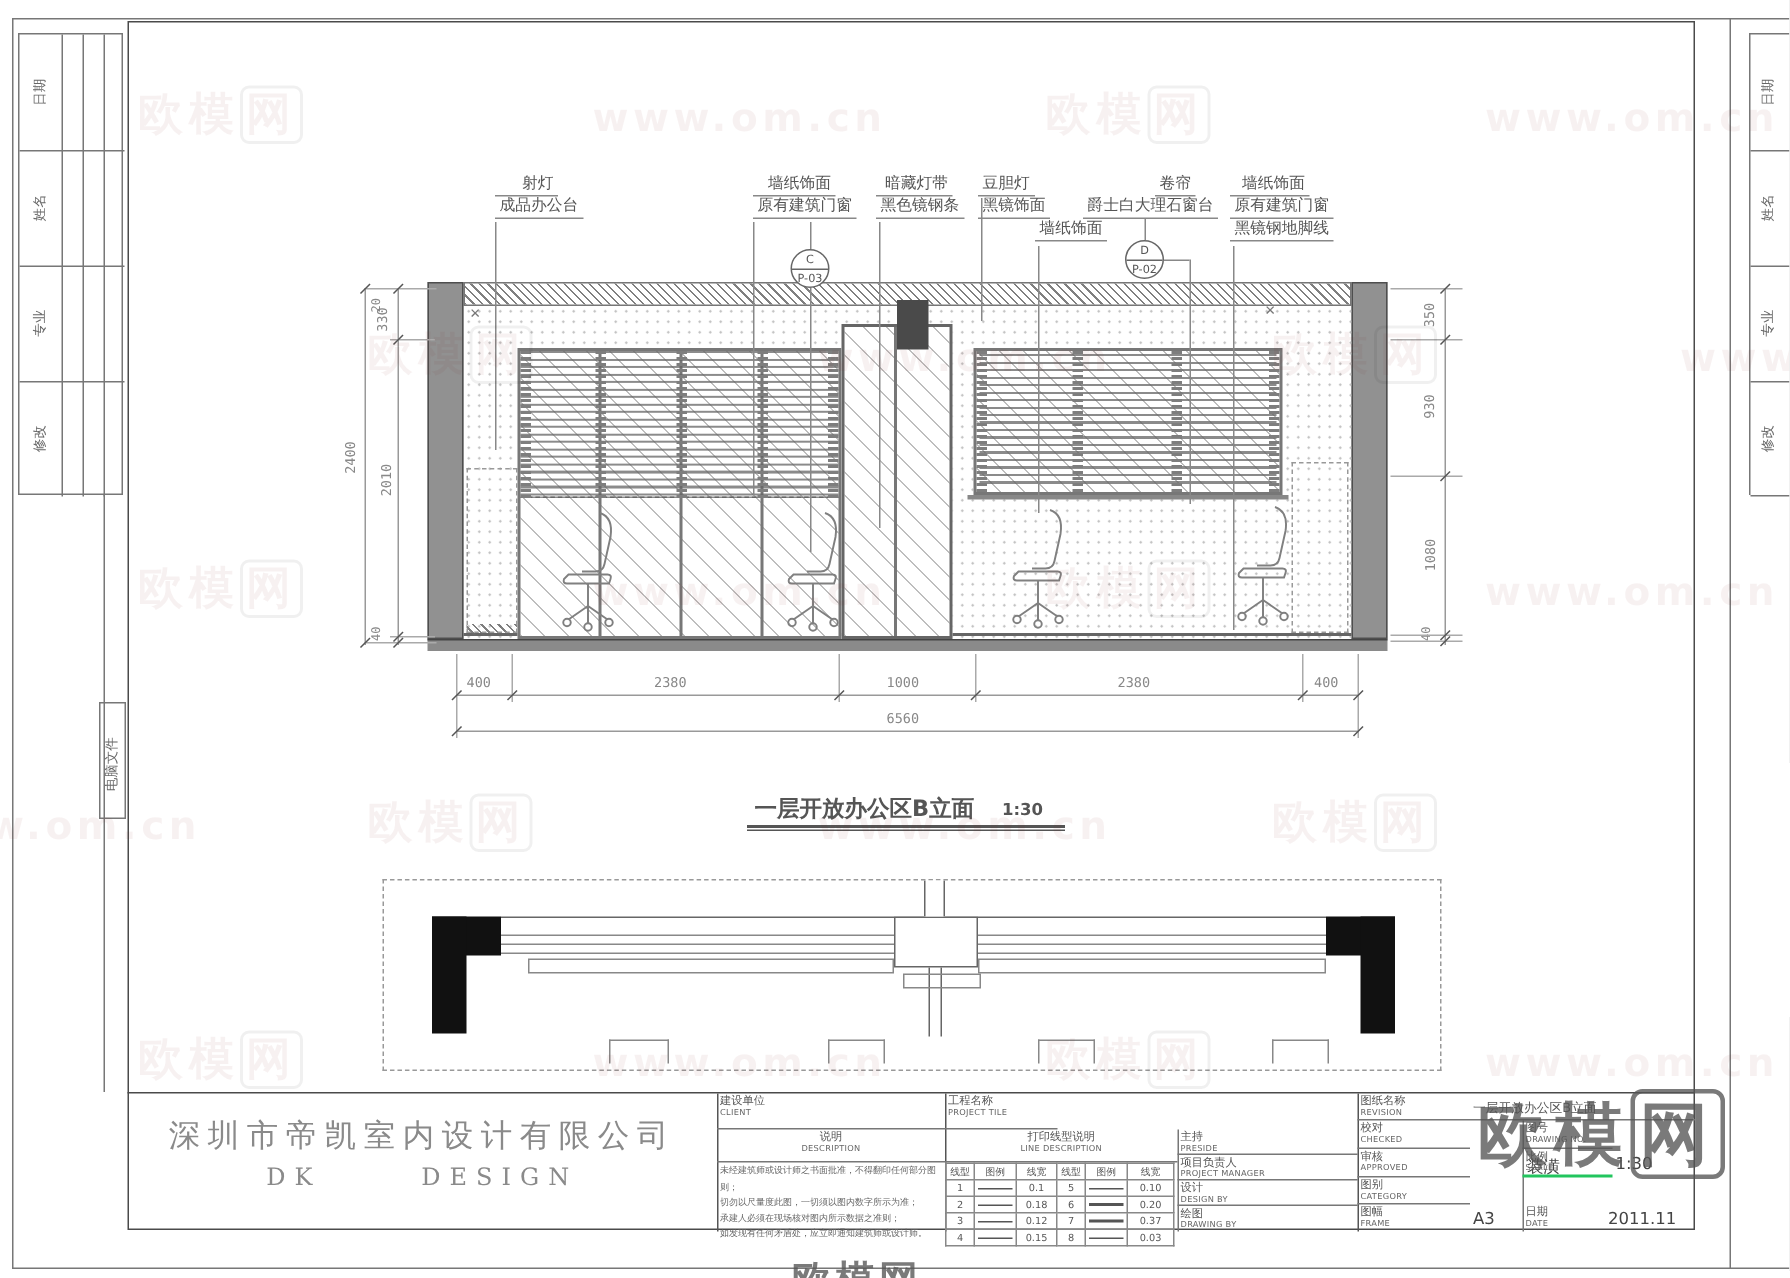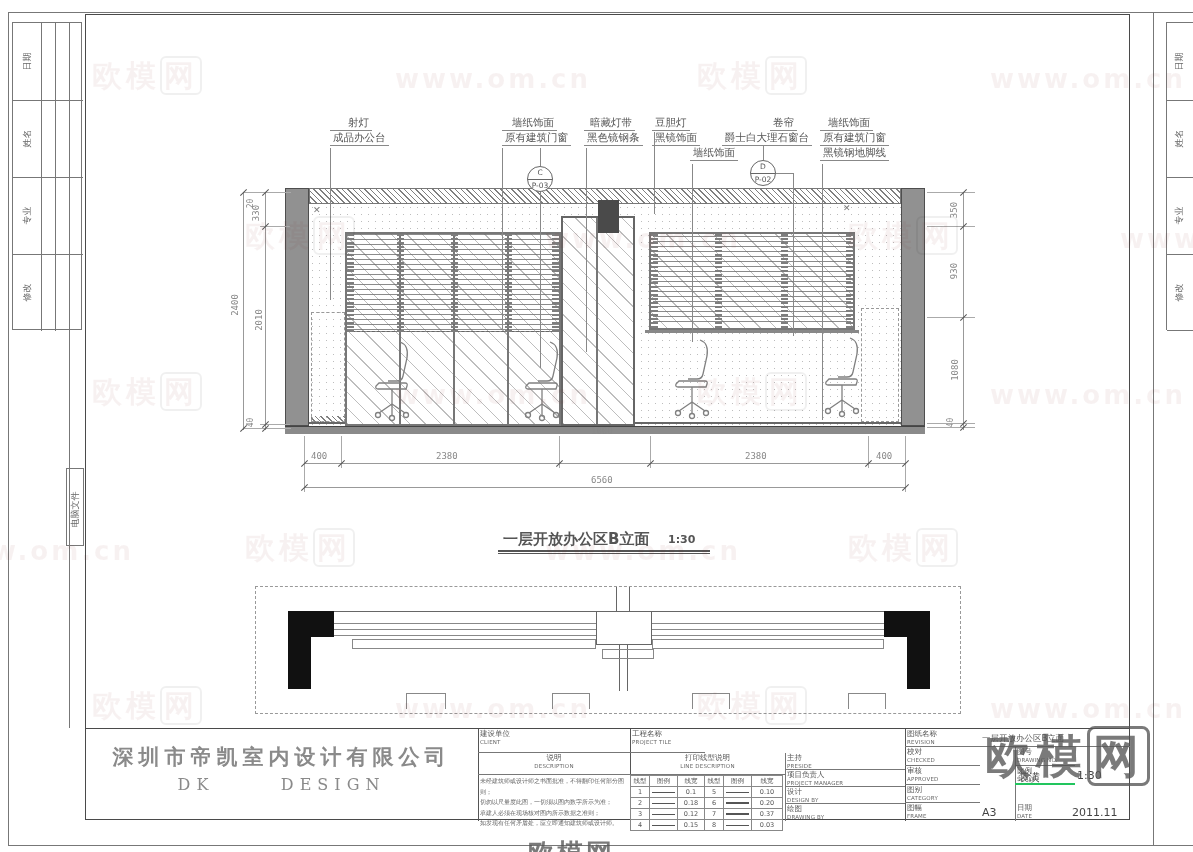--- a/index.html
+++ b/index.html
@@ -280,21 +280,21 @@
   <div class="tick" style="left:300px;top:463px;"></div>
   <div class="tick" style="left:337px;top:463px;"></div>
   <div class="tick" style="left:555px;top:463px;"></div>
   <div class="tick" style="left:646px;top:463px;"></div>
   <div class="tick" style="left:864px;top:463px;"></div>
   <div class="tick" style="left:901px;top:463px;"></div>
   <div class="tick" style="left:300px;top:487px;"></div>
   <div class="tick" style="left:901px;top:487px;"></div>
   <div class="dim" style="left:311px;top:451px;">400</div>
   <div class="dim" style="left:436px;top:451px;">2380</div>
-  <div class="dim" style="left:591px;top:426px;">1000</div>
+  <div class="dim" style="left:591px;top:451px;">1000</div>
   <div class="dim" style="left:745px;top:451px;">2380</div>
   <div class="dim" style="left:876px;top:451px;">400</div>
   <div class="dim" style="left:591px;top:475px;">6560</div>
 
   <div class="title-txt" style="left:503px;top:530px;font-size:15px;">一层开放办公区B立面</div>
   <div class="title-txt" style="left:668px;top:533px;font-size:11px;">1:30</div>
   <div class="abs" style="left:498px;top:550px;width:212px;height:4px;border-top:2px solid #555;border-bottom:1px solid #555;box-sizing:border-box;"></div>
 
   <div class="abs dashbox" style="left:255px;top:586px;width:706px;height:128px;">
     <div class="abs blk" style="left:32px;top:24px;width:46px;height:26px;"></div>
@@ -316,21 +316,21 @@
     <div class="abs" style="left:396px;top:52px;width:232px;height:10px;border:1px solid #888;box-sizing:border-box;"></div>
     <div class="abs" style="left:150px;top:106px;width:40px;height:16px;border:1px solid #888;border-bottom:none;box-sizing:border-box;"></div>
     <div class="abs" style="left:296px;top:106px;width:38px;height:16px;border:1px solid #888;border-bottom:none;box-sizing:border-box;"></div>
     <div class="abs" style="left:436px;top:106px;width:38px;height:16px;border:1px solid #888;border-bottom:none;box-sizing:border-box;"></div>
     <div class="abs" style="left:592px;top:106px;width:38px;height:16px;border:1px solid #888;border-bottom:none;box-sizing:border-box;"></div>
   </div>
 
   <div class="abs" style="left:85px;top:728px;width:1045px;height:92px;border-top:1.5px solid #4a4a4a;box-sizing:border-box;">
 
     <div class="abs" style="left:0;top:0;width:393px;height:92px;">
-      <div class="abs" style="left:0;top:14px;width:100%;text-align:center;font-size:21px;font-weight:bold;letter-spacing:5px;color:#8a8a8a;">深圳市帝凯室内设计有限公司</div>
+      <div class="abs" style="left:0;top:14px;width:100%;text-align:center;font-size:21px;font-weight:normal;letter-spacing:5px;color:#8a8a8a;">深圳市帝凯室内设计有限公司</div>
       <div class="abs" style="left:0;top:46px;width:100%;text-align:center;font-size:16px;letter-spacing:6px;color:#8a8a8a;font-family:'DejaVu Serif','Liberation Serif',serif;white-space:pre;">DK      DESIGN</div>
     </div>
     <div class="vl" style="left:393px;top:0;height:92px;background:#555;"></div>
 
     <div class="cell" style="left:393px;top:0;width:152px;height:24px;border-bottom:1px solid #777;">
       <div class="tb-zh">建设单位</div>
       <div class="tb-en">CLIENT</div>
     </div>
     <div class="cell" style="left:393px;top:24px;width:152px;height:22px;border-bottom:1px solid #777;text-align:center;">
       <div class="tb-zh">说明</div>

